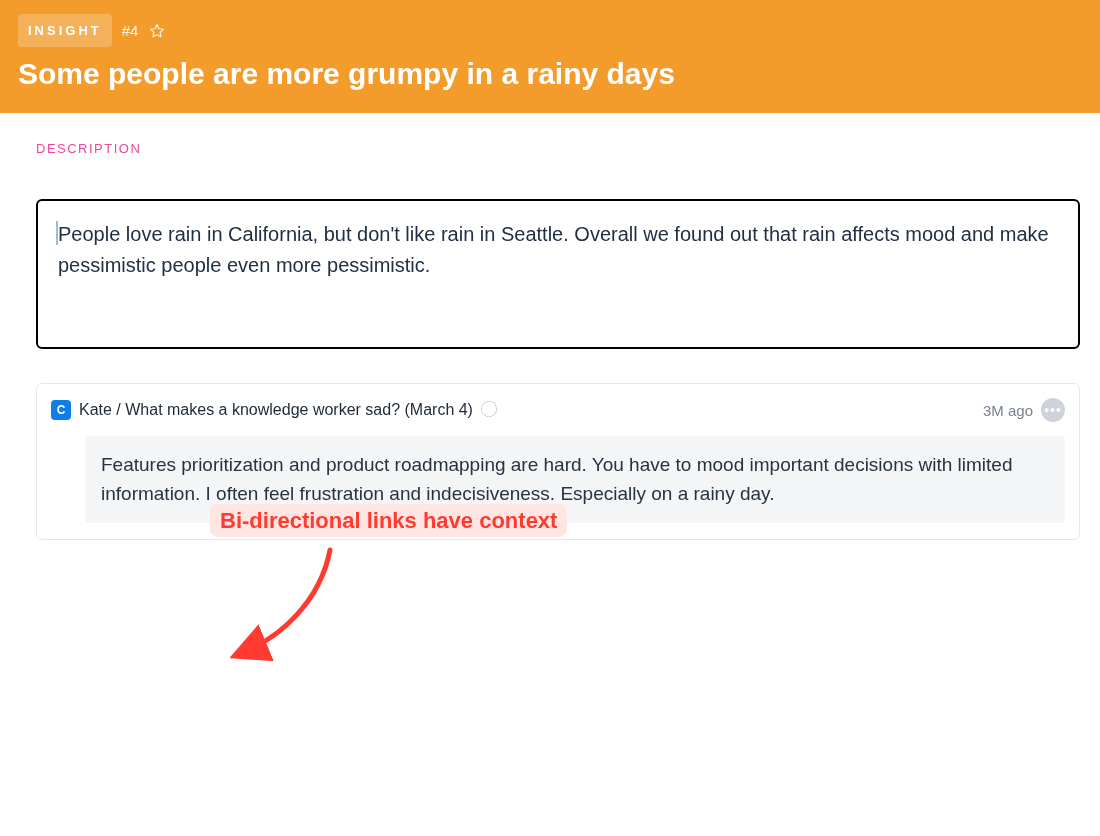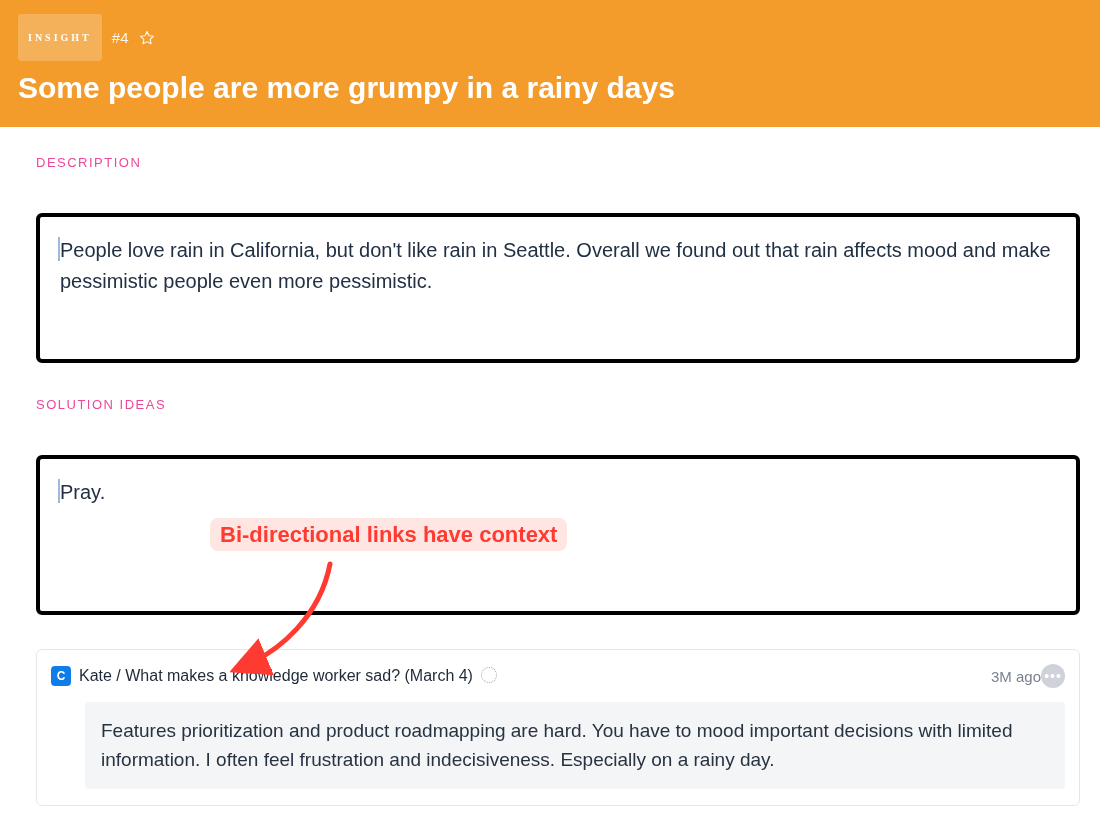--- a/index.html
+++ b/index.html
@@ -19,26 +19,25 @@
     color: #ffffff;
   }
   .header-tags {
     display: flex;
     align-items: center;
     gap: 10px;
     margin-bottom: 10px;
   }
   .badge {
     background: rgba(255,255,255,0.22);
-    padding: 18px 10px;
+    padding: 9px 10px;
     border-radius: 4px;
-    font-size: 10px;
+    font-size: 13px;
     letter-spacing: 3px;
     font-weight: 600;
-    font-family: Liberation Serif, serif;
   }
   .issue-num {
     font-size: 15px;
     opacity: 0.9;
     font-weight: 500;
   }
   .star {
     width: 18px; height: 18px;
     opacity: 0.85;
   }
@@ -54,21 +53,21 @@
     position: relative;
   }
   .section-label {
     font-size: 13px;
     letter-spacing: 1.5px;
     color: #ec4899;
     font-weight: 500;
     margin-bottom: 10px;
   }
   .card {
-    border: 4px solid #000000;
+    border: 2px solid #000000;
     border-radius: 6px;
     padding: 18px 20px;
     font-size: 20px;
     line-height: 1.55;
     color: #223044;
     margin-top: 43px;
   }
   .card.desc {
     min-height: 150px;
     position: relative;
@@ -118,20 +117,21 @@
     width: 16px; height: 16px;
     border: 1.5px dotted #9aa3af;
     border-radius: 50%;
     vertical-align: -2px;
     margin-left: 4px;
   }
   .ref-meta {
     margin-left: auto;
     display: flex;
     align-items: center;
+    gap: 8px;
     color: #7a8291;
     font-size: 15px;
   }
   .more-btn {
     width: 24px; height: 24px;
     border-radius: 50%;
     background: #cfd3d9;
     color: #fff;
     display: flex; align-items: center; justify-content: center;
     font-size: 14px;
@@ -189,26 +189,20 @@
 
 <div class="main">
 
   <div class="block">
     <div class="section-label">DESCRIPTION</div>
     <div class="card desc">
       <span>People love rain in California, but don't like rain in Seattle. Overall we found out that rain affects mood and make pessimistic people even more pessimistic.</span>
     </div>
   </div>
 
-  <div class="block">
-    <div class="section-label">SOLUTION IDEAS</div>
-    <div class="card sol">
-      <span>Pray.</span>
-    </div>
-  </div>
 
   <div class="block">
     <div class="ref-outer">
       <div class="ref-head">
         <span class="ref-chip">C</span>
         <span class="ref-title">
           <span>Kate / What makes a knowledge worker sad? (March 4)</span>
           <span class="dotring"></span>
         </span>
         <span class="ref-meta">

